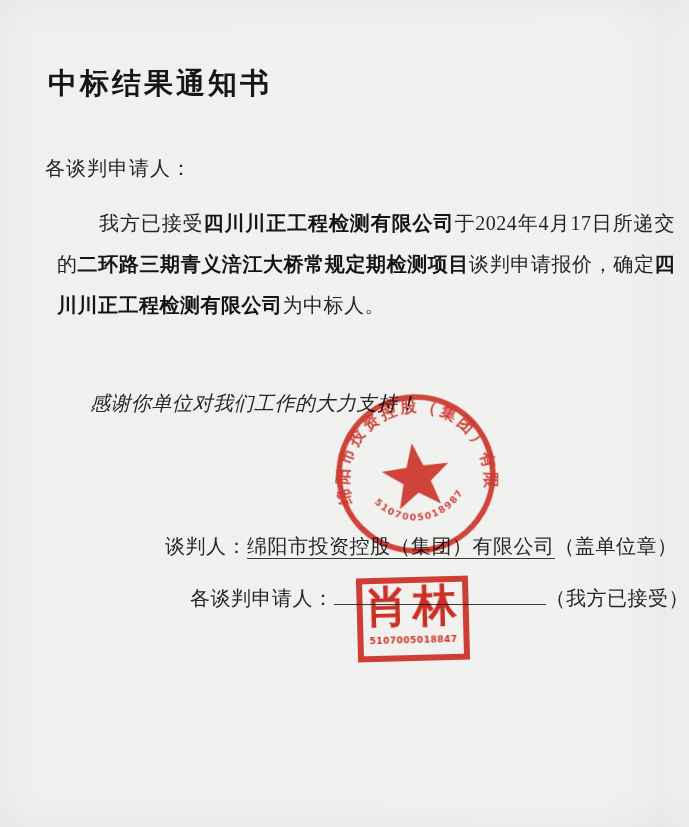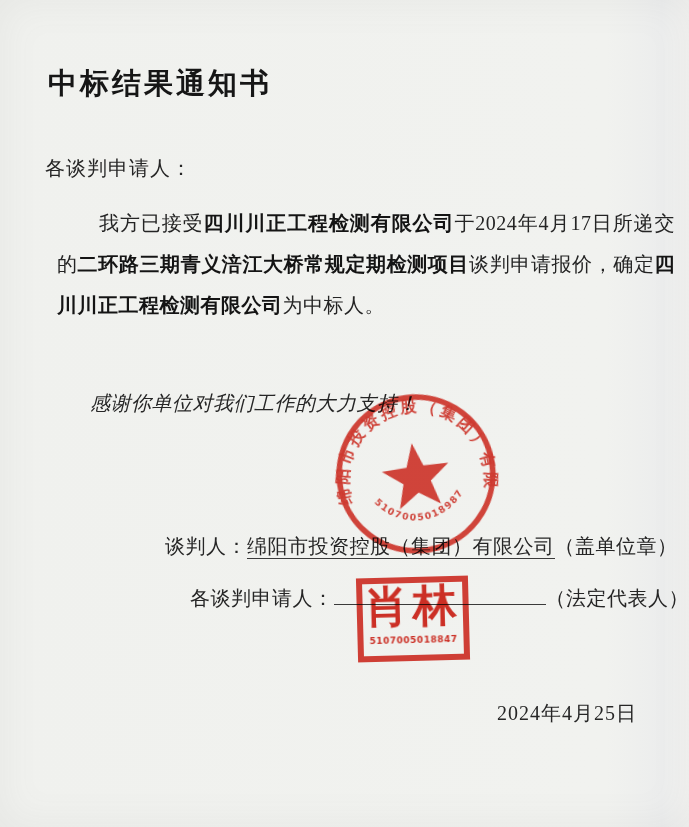--- a/index.html
+++ b/index.html
@@ -93,23 +93,22 @@
   <div class="doc-title">中标结果通知书</div>
 
   <div class="salutation">各谈判申请人：</div>
 
   <p class="body-par"><span>我方已接受</span><span class="bold">四川川正工程检测有限公司</span><span>于2024年4月17日所递交的</span><span class="bold">二环路三期青义涪江大桥常规定期检测项目</span><span>谈判申请报价，确定</span><span class="bold">四川川正工程检测有限公司</span><span>为中标人。</span></p>
 
   <div class="thanks">感谢你单位对我们工作的大力支持！</div>
 
   <div class="sign-line negotiator-line"><span>谈判人：</span><span class="u-company">绵阳市投资控股（集团）有限公司</span><span>（盖单位章）</span></div>
 
-  <div class="sign-line legalrep-line"><span>各谈判申请人：</span><span class="blank-underline"></span><span>（法定代表人）</span></div>
+  <div class="sign-line legalrep-line"><span>各谈判申请人：</span><span class="blank-underline"></span><span>（我方已接受）</span></div>
 
-  <div class="doc-date">2024年4月25日</div>
 
   <div class="company-seal">
     <svg width="166" height="166" viewBox="0 0 160 160">
       <defs>
         <path id="sealTopArc" d="M 16,102 A 66,66 0 1 1 144,102" fill="none"></path>
         <path id="sealBottomArc" d="M 34,98 A 53,53 0 0 0 126,98" fill="none"></path>
       </defs>
       <circle cx="80" cy="80" r="74" fill="none" stroke="#d52116" stroke-width="5.5" opacity="0.95"></circle>
       <polygon points="80,50 88.2,72.7 112.3,73.5 93.3,88.3 100,111.5 80,98 60,111.5 66.7,88.3 47.7,73.5 71.8,72.7" fill="#d52116" opacity="0.95"></polygon>
       <text font-size="15.5" font-weight="bold" fill="#d52116" letter-spacing="3" font-family="'Liberation Serif','DejaVu Serif',serif" opacity="0.95">

